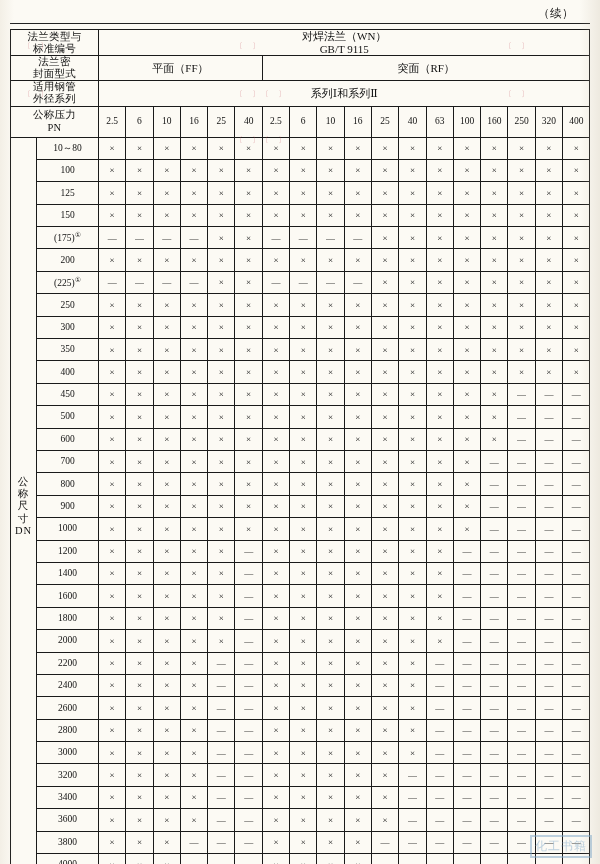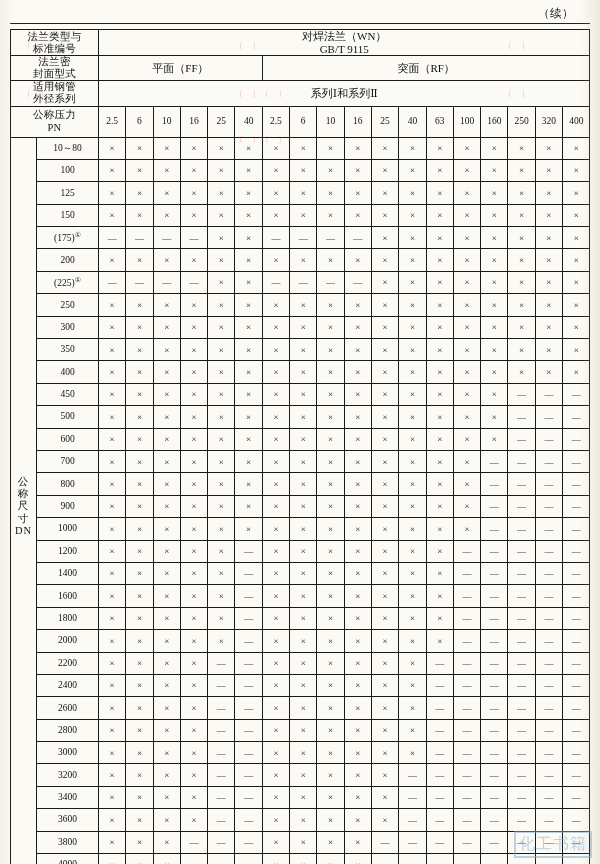--- a/index.html
+++ b/index.html
@@ -104,21 +104,21 @@
     bottom: 6px;
     z-index: 6;
     opacity: .5;
     pointer-events: none;
   }
   .wm-box {
     display: inline-block;
     border: 2px solid #7fa8c9;
     color: #7fa8c9;
     font-family: "Liberation Sans", sans-serif;
-    font-size: 16px;
+    font-size: 12px;
     padding: 1px 3px;
     letter-spacing: 1px;
   }
   .stamp {
     position: absolute;
     font-family: "Liberation Sans", sans-serif;
     color: rgba(196, 74, 88, 0.35);
     font-size: 11px;
     letter-spacing: 2px;
     z-index: 4;

